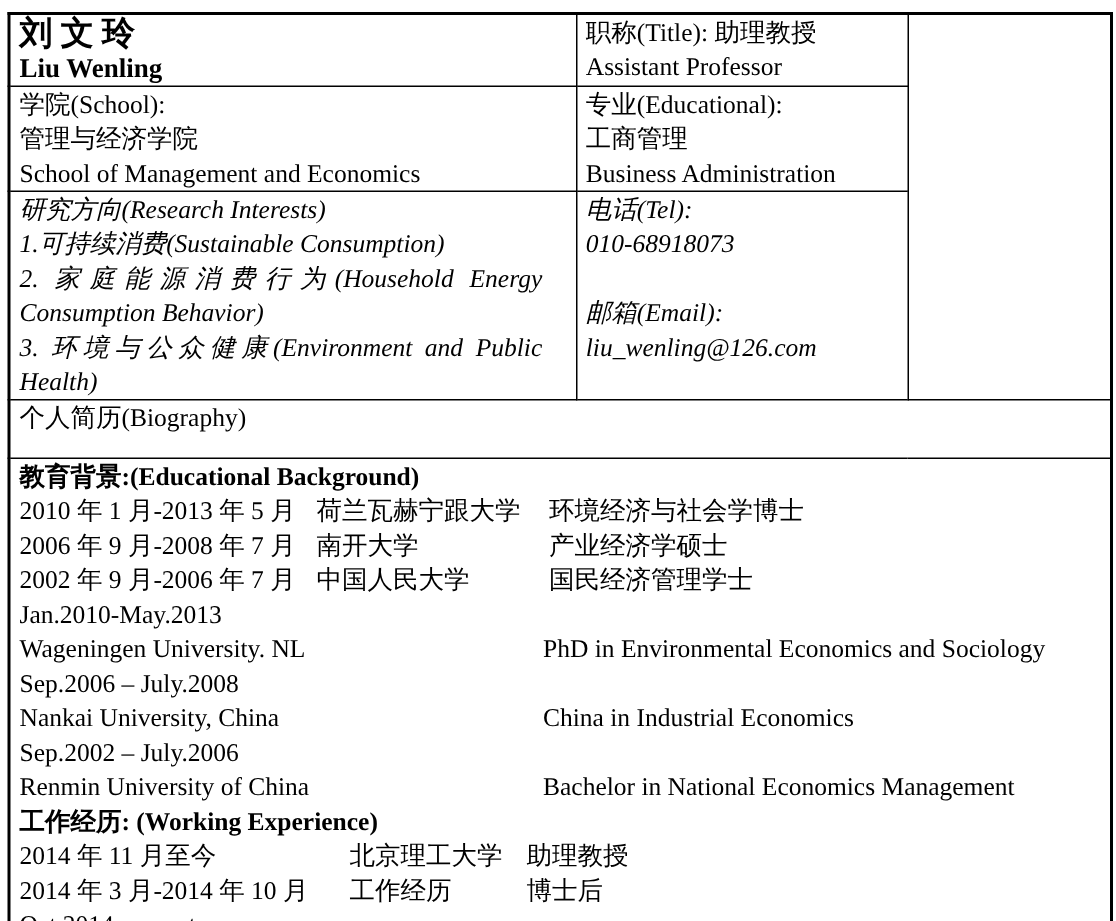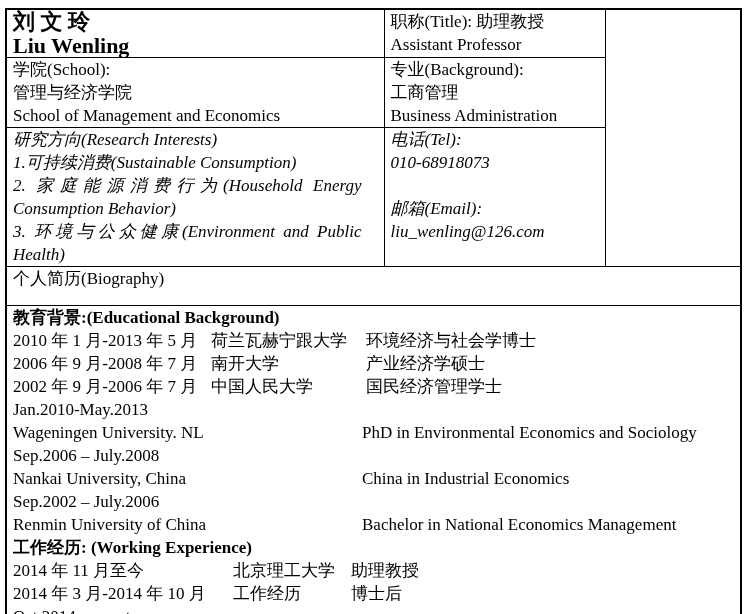--- a/index.html
+++ b/index.html
@@ -34,21 +34,21 @@
   .col-main { width: 378px; }
   .col-mid  { width: 221px; }
   .col-photo{ width: 136px; }
 
   .row-name td      { height: 47px; }
   .row-school td    { height: 70px; }
   .row-research td  { height: 137px; font-style: italic; }
   .row-bio-head td  { height: 39px; line-height: 24px; }
 
   .name-cn { font-weight: bold; font-size: 22px; line-height: 24px; }
-  .name-en { font-weight: bold; font-size: 22px; line-height: 23px; }
+  .name-en { font-weight: bold; font-size: 18px; line-height: 23px; }
   .bold    { font-weight: bold; }
 
   .research-item { text-align: justify; padding-right: 16px; }
 
   .spacer-line { height: 23px; }
 
   .bio-body-cell { height: 327px; }
   .bio-line { position: relative; white-space: nowrap; height: 23px; }
   .bio-line .c1, .bio-line .c2 { position: absolute; top: 0; }
   .edu-cn .c1 { left: 198px; }
@@ -80,21 +80,21 @@
         <td rowspan="3"></td>
       </tr>
 
       <tr class="row-school">
         <td>
           <div>学院(School):</div>
           <div>管理与经济学院</div>
           <div>School of Management and Economics</div>
         </td>
         <td>
-          <div>专业(Background):</div>
+          <div>专业(Educational):</div>
           <div>工商管理</div>
           <div>Business Administration</div>
         </td>
       </tr>
 
       <tr class="row-research">
         <td>
           <div>研究方向(Research Interests)</div>
           <div class="research-item">1.可持续消费(Sustainable Consumption)</div>
           <div class="research-item">2. 家庭能源消费行为(Household Energy Consumption Behavior)</div>

